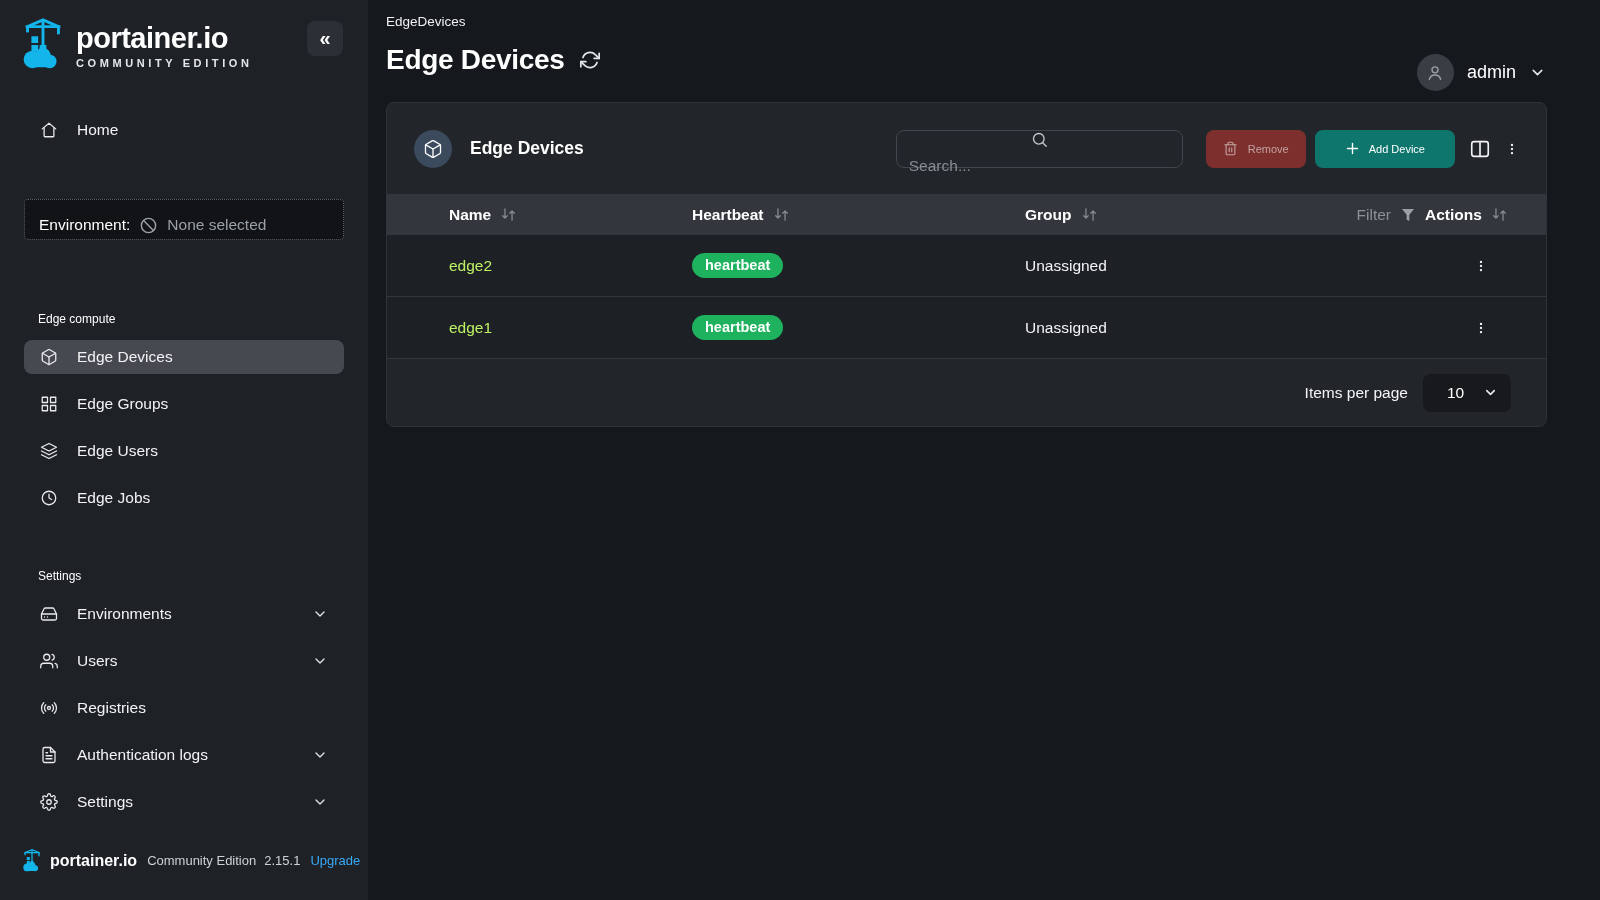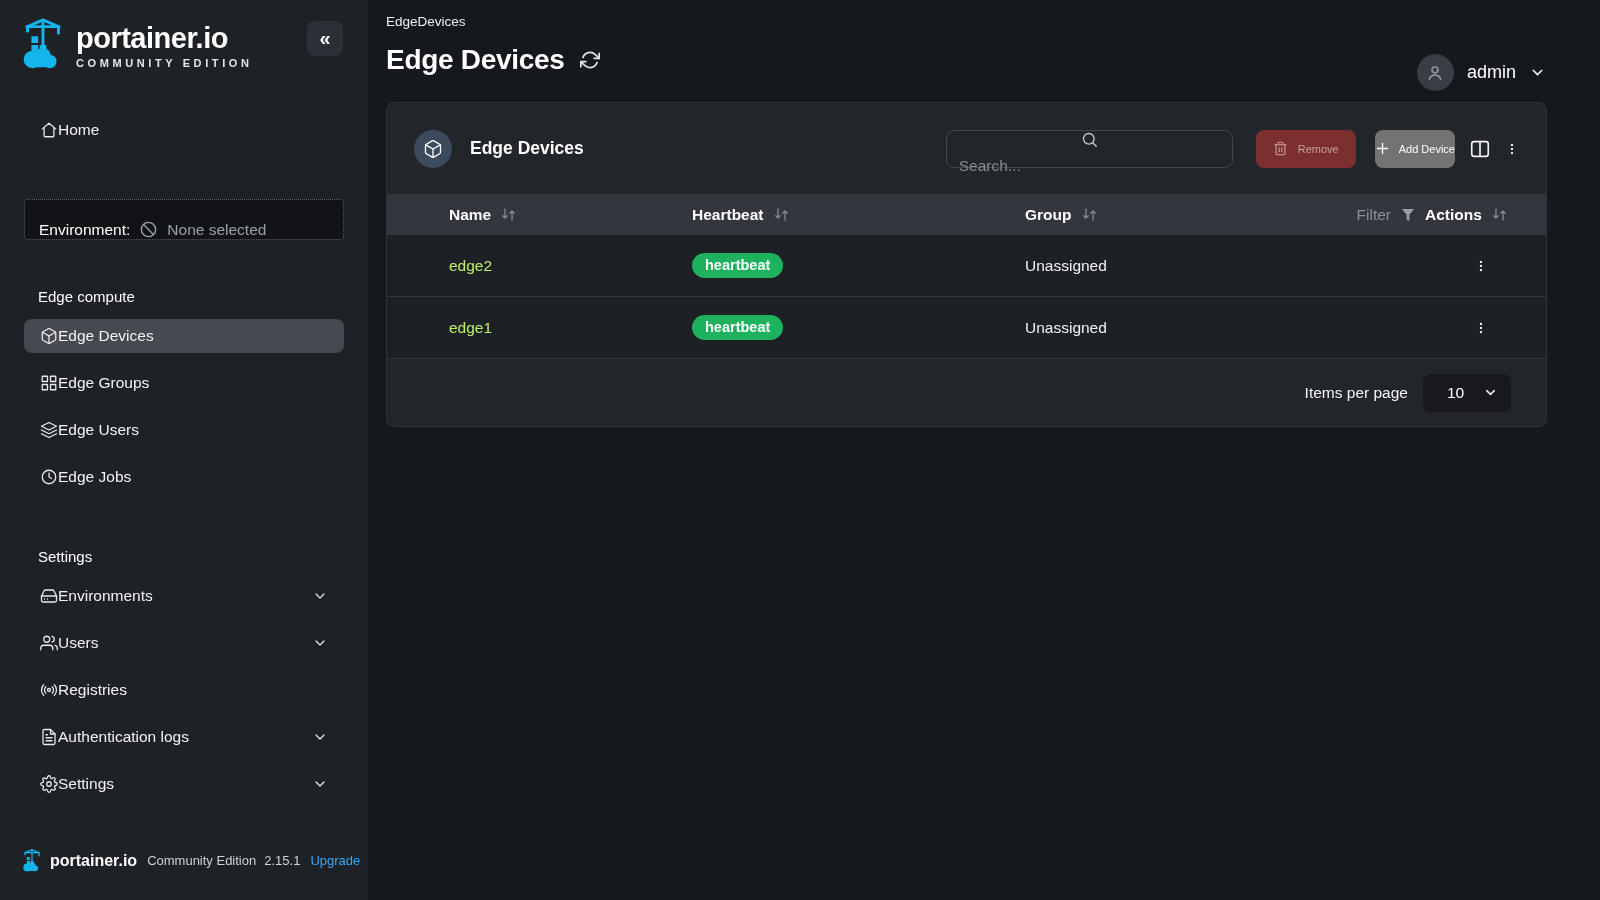--- a/index.html
+++ b/index.html
@@ -14,32 +14,32 @@
 
   
   .sidebar { width:368px; min-width:368px; background:#1e2126; position:relative; display:flex; flex-direction:column; }
   .sb-logo-row { display:flex; align-items:flex-start; padding:15px 24px 0 20px; gap:10px; }
   .sb-logo { width:46px; height:58px; flex:none; }
   .sb-brand { display:flex; flex-direction:column; margin-top:8px; }
   .sb-brand-name { font-size:29px; font-weight:700; color:#ffffff; letter-spacing:-0.5px; line-height:1.05; }
   .sb-brand-edition { font-size:11px; letter-spacing:3.6px; color:#e4e7ea; font-weight:600; margin-top:4px; }
   .sb-collapse { position:absolute; top:21px; right:25px; width:36px; height:35px; background:#2c2f35; border-radius:8px;
     display:flex; align-items:center; justify-content:center; color:#fff; font-size:20px; font-weight:700; cursor:pointer; }
-  .sb-item { display:flex; align-items:center; height:34px; padding:0 16px; margin:0 24px; border-radius:8px;
+  .sb-item { display:flex; align-items:center; gap:19px; height:34px; padding:0 16px; margin:0 24px; border-radius:8px;
     font-size:15.5px; color:#f2f3f5; cursor:pointer; }
   .sb-item .sb-icon { width:18px; height:18px; color:#e9ebee; flex:none; display:flex; }
   .sb-item.active { background:#46494f; }
   .sb-item .chev { margin-left:auto; width:16px; height:16px; color:#dfe3e7; display:flex; }
   .sb-home { margin-top:40px; }
   .env-box { margin:52px 24px 0 24px; height:41px; background:#111317; border:1px dotted #5c6067; border-radius:4px;
-    display:flex; align-items:flex-end; gap:9px; padding:0 14px; font-size:15.5px; cursor:pointer; }
+    display:flex; align-items:flex-start; gap:9px; padding:16px 14px; font-size:15.5px; cursor:pointer; }
   .env-label { color:#ffffff; }
   .env-ban { width:19px; height:19px; color:#9aa1a9; display:flex; }
   .env-value { color:#9aa1a9; }
-  .sb-section-title { margin:48px 0 14px 38px; font-size:15px; color:#ffffff; }
+  .sb-section-title { margin:72px 0 14px 38px; font-size:12px; color:#ffffff; }
   .sb-section-title.second { margin-top:54px; }
   .sb-items { display:flex; flex-direction:column; gap:13px; }
   .sb-footer { margin-top:auto; padding:0 0 26px 22px; display:flex; align-items:center; gap:8px; }
   .sb-footer-logo { width:20px; height:27px; flex:none; }
   .sb-footer-brand { font-size:16px; font-weight:700; color:#fff; }
   .sb-footer-edition { font-size:13px; color:#ced2d6; margin-left:2px; }
   .sb-footer-version { font-size:13px; color:#ced2d6; }
   .sb-footer-upgrade { font-size:13px; color:#38a8f8; cursor:pointer; margin-left:2px; }
 
   
@@ -63,21 +63,21 @@
   .panel-header-right { margin-left:auto; display:flex; align-items:center; }
   .search-box { width:287px; height:38px; border:1px solid #43474d; border-radius:8px; display:flex; align-items:center; padding:0 12px; gap:9px;flex-direction:column; }
   .search-box svg { width:17px; height:17px; color:#c4c9ce; flex:none; }
   .search-box input { background:transparent; border:none; outline:none; color:#eceef0; font-size:15.5px; width:100%;
     font-family:"Liberation Sans", sans-serif; }
   .search-box input::placeholder { color:#878d94; }
   .btn { height:38px; border:none; border-radius:8px; font-size:11px; display:flex; align-items:center; cursor:pointer;
     font-family:"Liberation Sans", sans-serif; }
   .btn-remove { background:#7d2f2e; color:#c2a2a0; gap:10px; padding:0 17px; margin-left:23px; }
   .btn-remove svg { width:15px; height:15px; }
-  .btn-add { background:#737373; color:#ffffff; gap:9px; padding:0 0; margin-left:19px; font-weight:500; }
+  .btn-add { background:#0f766e; color:#ffffff; gap:9px; padding:0 30px; margin-left:9px; font-weight:500; }
   .btn-add svg { width:15px; height:15px; }
   .icon-btn { display:flex; align-items:center; justify-content:center; cursor:pointer; color:#f2f4f6; }
   .icon-btn.columns { margin-left:14px; width:22px; height:22px; }
   .icon-btn.kebab-top { margin-left:14px; width:14px; height:20px; }
 
   
   .tbl-grid { display:grid; grid-template-columns:62px 243px 333px 1fr 90px 130px; align-items:center; }
   .tbl-head { height:41px; background:#33373d; font-size:15.5px; font-weight:700; color:#ffffff; }
   .th { display:flex; align-items:center; gap:9px; }
   .checkbox { width:15px; height:15px; background:#ffffff; border-radius:3px; margin-left:25px; cursor:pointer; flex:none; }

